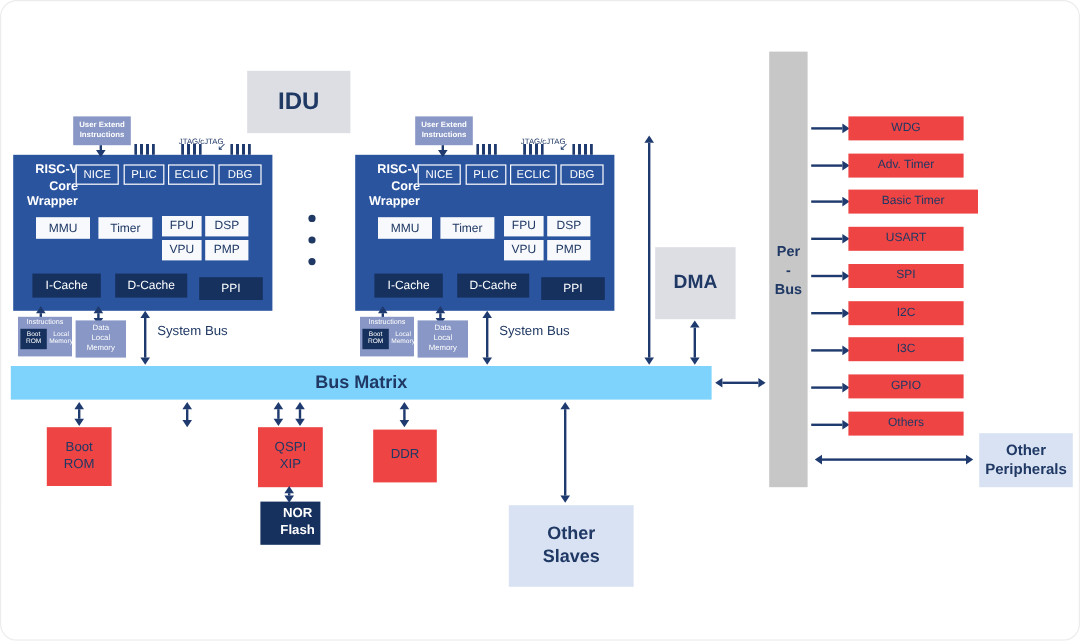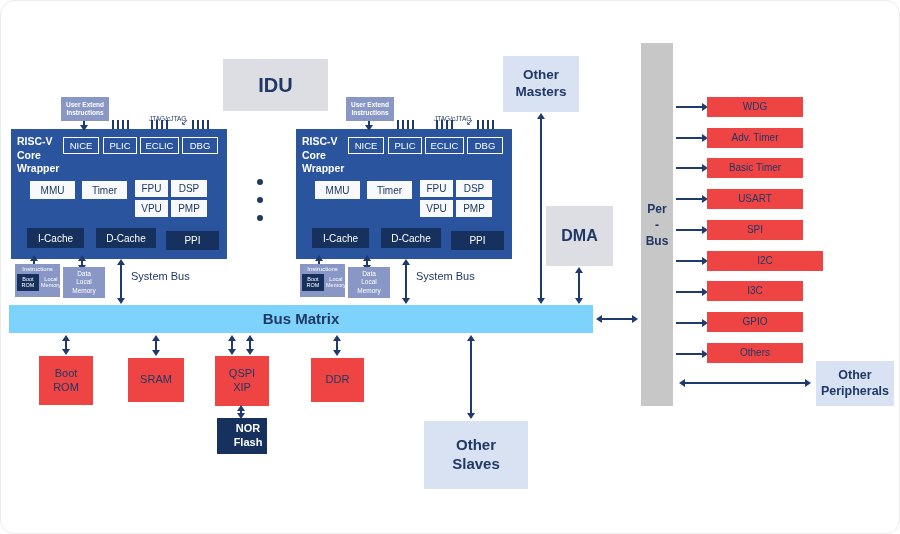--- a/index.html
+++ b/index.html
@@ -13,21 +13,21 @@
   .lgray{background:#dcdee4;}
   .lblue{background:#d9e2f3;}
   .navy{background:#16315e;color:#fff;}
   .purple{background:#8897c5;color:#fff;}
   .t-xl{font-size:20px}.t-lg{font-size:16px}.t-md{font-size:15px}
   .t-bl{font-size:13.5px}.t-bm{font-size:12.5px}.t-sm{font-size:11px}.t-xs{font-size:10px}
 
   
   .wrapper{position:absolute;width:216px;height:130px;background:#2a549e;}
   .wtitle{position:absolute;left:6px;top:6px;width:48px;color:#fff;
-          font-weight:bold;font-size:10.5px;line-height:1.3;}
+          font-weight:bold;font-size:10.5px;line-height:1.3;text-align:right;}
   .tunit{position:absolute;background:#2a549e;border:1px solid #fff;color:#fff;
          font-size:9.5px;display:flex;align-items:center;justify-content:center;box-sizing:border-box;}
   .wunit{position:absolute;background:#f7f9fc;color:#1f3864;font-size:10px;
          display:flex;align-items:center;justify-content:center;}
   .ncache{position:absolute;background:#16315e;color:#fff;font-size:10px;
          display:flex;align-items:center;justify-content:center;}
   .uei{position:absolute;width:48px;height:24px;font-size:6.5px;font-weight:bold;
        display:flex;align-items:center;justify-content:center;text-align:center;line-height:1.2;}
   .jtagl{position:absolute;font-size:6.5px;color:#1f3864;white-space:nowrap;}
   .jtaga{position:absolute;font-size:9px;color:#1e3a6e;line-height:1;}
@@ -67,21 +67,21 @@
 
   .perbus{position:absolute;left:640px;top:42px;width:32px;height:363px;background:#c7c7c7;
           display:flex;flex-direction:column;align-items:center;justify-content:center;gap:2px;
           color:#1f3864;font-weight:bold;font-size:12px;}
 </style>
 </head>
 <body>
 
 <div class="stage">
 
-  <div class="bx lgray bold t-xl" style="left:222px;top:58px;width:105px;height:52px;">IDU</div>
+  <div class="bx lgray bold t-xl" style="left:205px;top:58px;width:86px;height:52px;">IDU</div>
 
   <div class="wrapper" style="left:10px;top:128px;">
     <div class="uei purple" style="left:50px;top:-32px;">User Extend Instructions</div>
     <div class="adn" style="left:72px;top:-8px;height:4px;"></div>
     <div class="jtagl" style="left:138px;top:-14px;">JTAG/cJTAG</div>
     <div class="jtaga" style="left:170px;top:-11px;">↙</div>
     <div class="pins" style="left:101px;top:-9px;"></div>
     <div class="pins" style="left:140px;top:-9px;"></div>
     <div class="pins" style="left:181px;top:-9px;"></div>
 
@@ -163,68 +163,64 @@
       </div>
     </div>
     <div class="dlm purple" style="left:52px;top:138px;">
       <span>Data Local Memory</span>
     </div>
 
     <div class="avd" style="left:109px;top:136px;height:33px;"></div>
     <div class="sbus" style="left:120px;top:141px;">System Bus</div>
   </div>
 
-  <div class="bx lblue bold t-bl" style="left:502px;top:55px;width:76px;height:56px;">
-    <span style="max-width:56px;">Other Masters</span>
-  </div>
   <div class="avd" style="left:539px;top:118px;height:179px;"></div>
 
   <div class="bx lgray bold t-lg" style="left:545px;top:205px;width:67px;height:60px;">DMA</div>
   <div class="avd" style="left:577px;top:272px;height:25px;"></div>
 
   <div class="bx bold t-md" style="left:8px;top:304px;width:584px;height:28px;background:#7dd3fc;">Bus Matrix</div>
   <div class="ahd" style="left:601px;top:317px;width:30px;"></div>
 
   <div class="perbus">
     <div>Per</div>
     <div>-</div>
     <div>Bus</div>
   </div>
 
   <div class="ahr" style="left:675px;top:105px;width:26px;"></div>
   <div class="bx gray t-xs" style="left:706px;top:96px;width:96px;height:20px;">WDG</div>
   <div class="ahr" style="left:675px;top:136px;width:26px;"></div>
   <div class="bx gray t-xs" style="left:706px;top:127px;width:96px;height:20px;">Adv. Timer</div>
   <div class="ahr" style="left:675px;top:166px;width:26px;"></div>
-  <div class="bx gray t-xs" style="left:706px;top:157px;width:96px;height:20px;">Basic Timer</div>
+  <div class="bx gray t-xs" style="left:706px;top:157px;width:108px;height:20px;">Basic Timer</div>
   <div class="ahr" style="left:675px;top:197px;width:26px;"></div>
   <div class="bx gray t-xs" style="left:706px;top:188px;width:96px;height:20px;">USART</div>
   <div class="ahr" style="left:675px;top:228px;width:26px;"></div>
   <div class="bx gray t-xs" style="left:706px;top:219px;width:96px;height:20px;">SPI</div>
   <div class="ahr" style="left:675px;top:259px;width:26px;"></div>
-  <div class="bx gray t-xs" style="left:706px;top:250px;width:116px;height:20px;">I2C</div>
+  <div class="bx gray t-xs" style="left:706px;top:250px;width:96px;height:20px;">I2C</div>
   <div class="ahr" style="left:675px;top:290px;width:26px;"></div>
   <div class="bx gray t-xs" style="left:706px;top:280px;width:96px;height:20px;">I3C</div>
   <div class="ahr" style="left:675px;top:321px;width:26px;"></div>
   <div class="bx gray t-xs" style="left:706px;top:311px;width:96px;height:20px;">GPIO</div>
   <div class="ahr" style="left:675px;top:352px;width:26px;"></div>
   <div class="bx gray t-xs" style="left:706px;top:342px;width:96px;height:20px;">Others</div>
 
   <div class="ahd" style="left:684px;top:381px;width:120px;"></div>
   <div class="bx lblue bold t-bm" style="left:815px;top:360px;width:78px;height:45px;">
     <span style="max-width:70px;">Other Peripherals</span>
   </div>
 
   <div class="avd" style="left:64px;top:340px;height:8px;"></div>
   <div class="bx gray t-sm" style="left:38px;top:355px;width:54px;height:49px;">
     <span style="max-width:34px;">Boot ROM</span>
   </div>
 
   <div class="avd" style="left:154px;top:340px;height:9px;"></div>
-  <div class="bx gray t-sm" style="left:127px;top:357px;width:56px;height:44px;">SRAM</div>
 
   <div class="avd" style="left:230px;top:340px;height:8px;"></div>
   <div class="avd" style="left:248px;top:340px;height:8px;"></div>
   <div class="bx gray t-sm" style="left:214px;top:355px;width:54px;height:50px;">
     <span style="max-width:32px;">QSPI XIP</span>
   </div>
   <div class="avd" style="left:239px;top:410px;height:2px;"></div>
   <div class="bx navy bold t-sm" style="left:216px;top:417px;width:50px;height:36px;justify-content:flex-end;">
     <span style="max-width:38px;">NOR Flash</span>
   </div>

